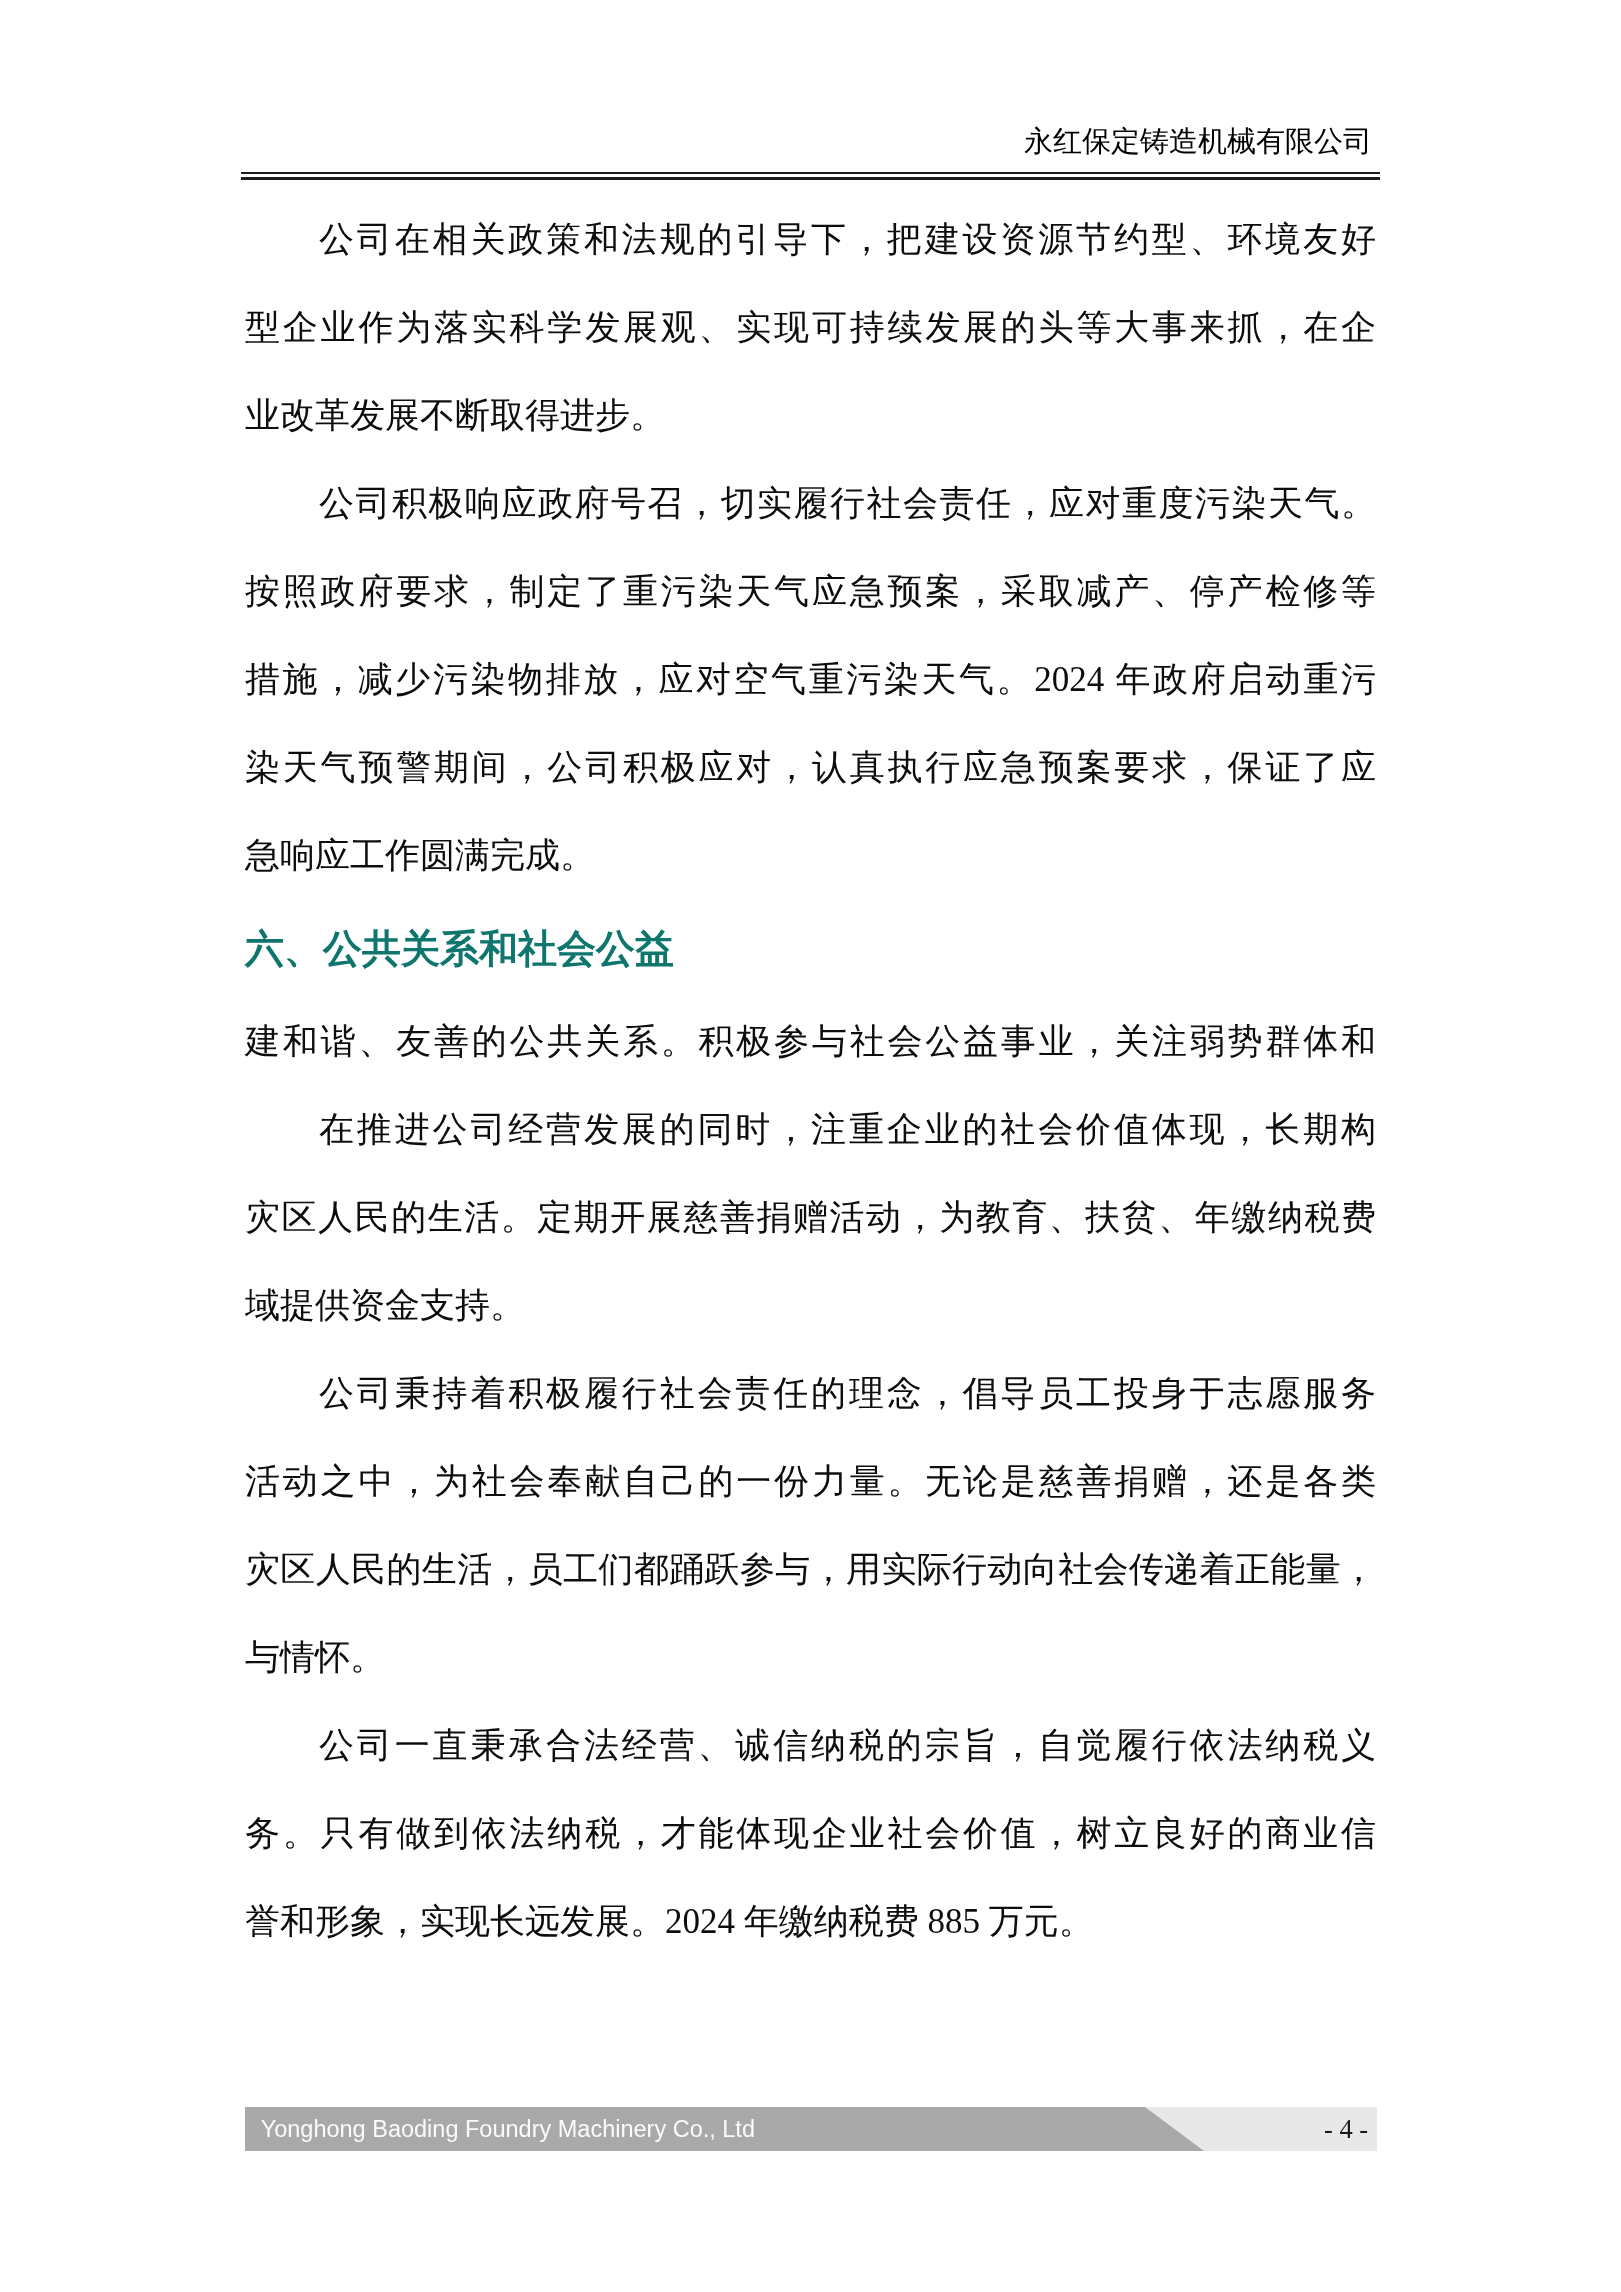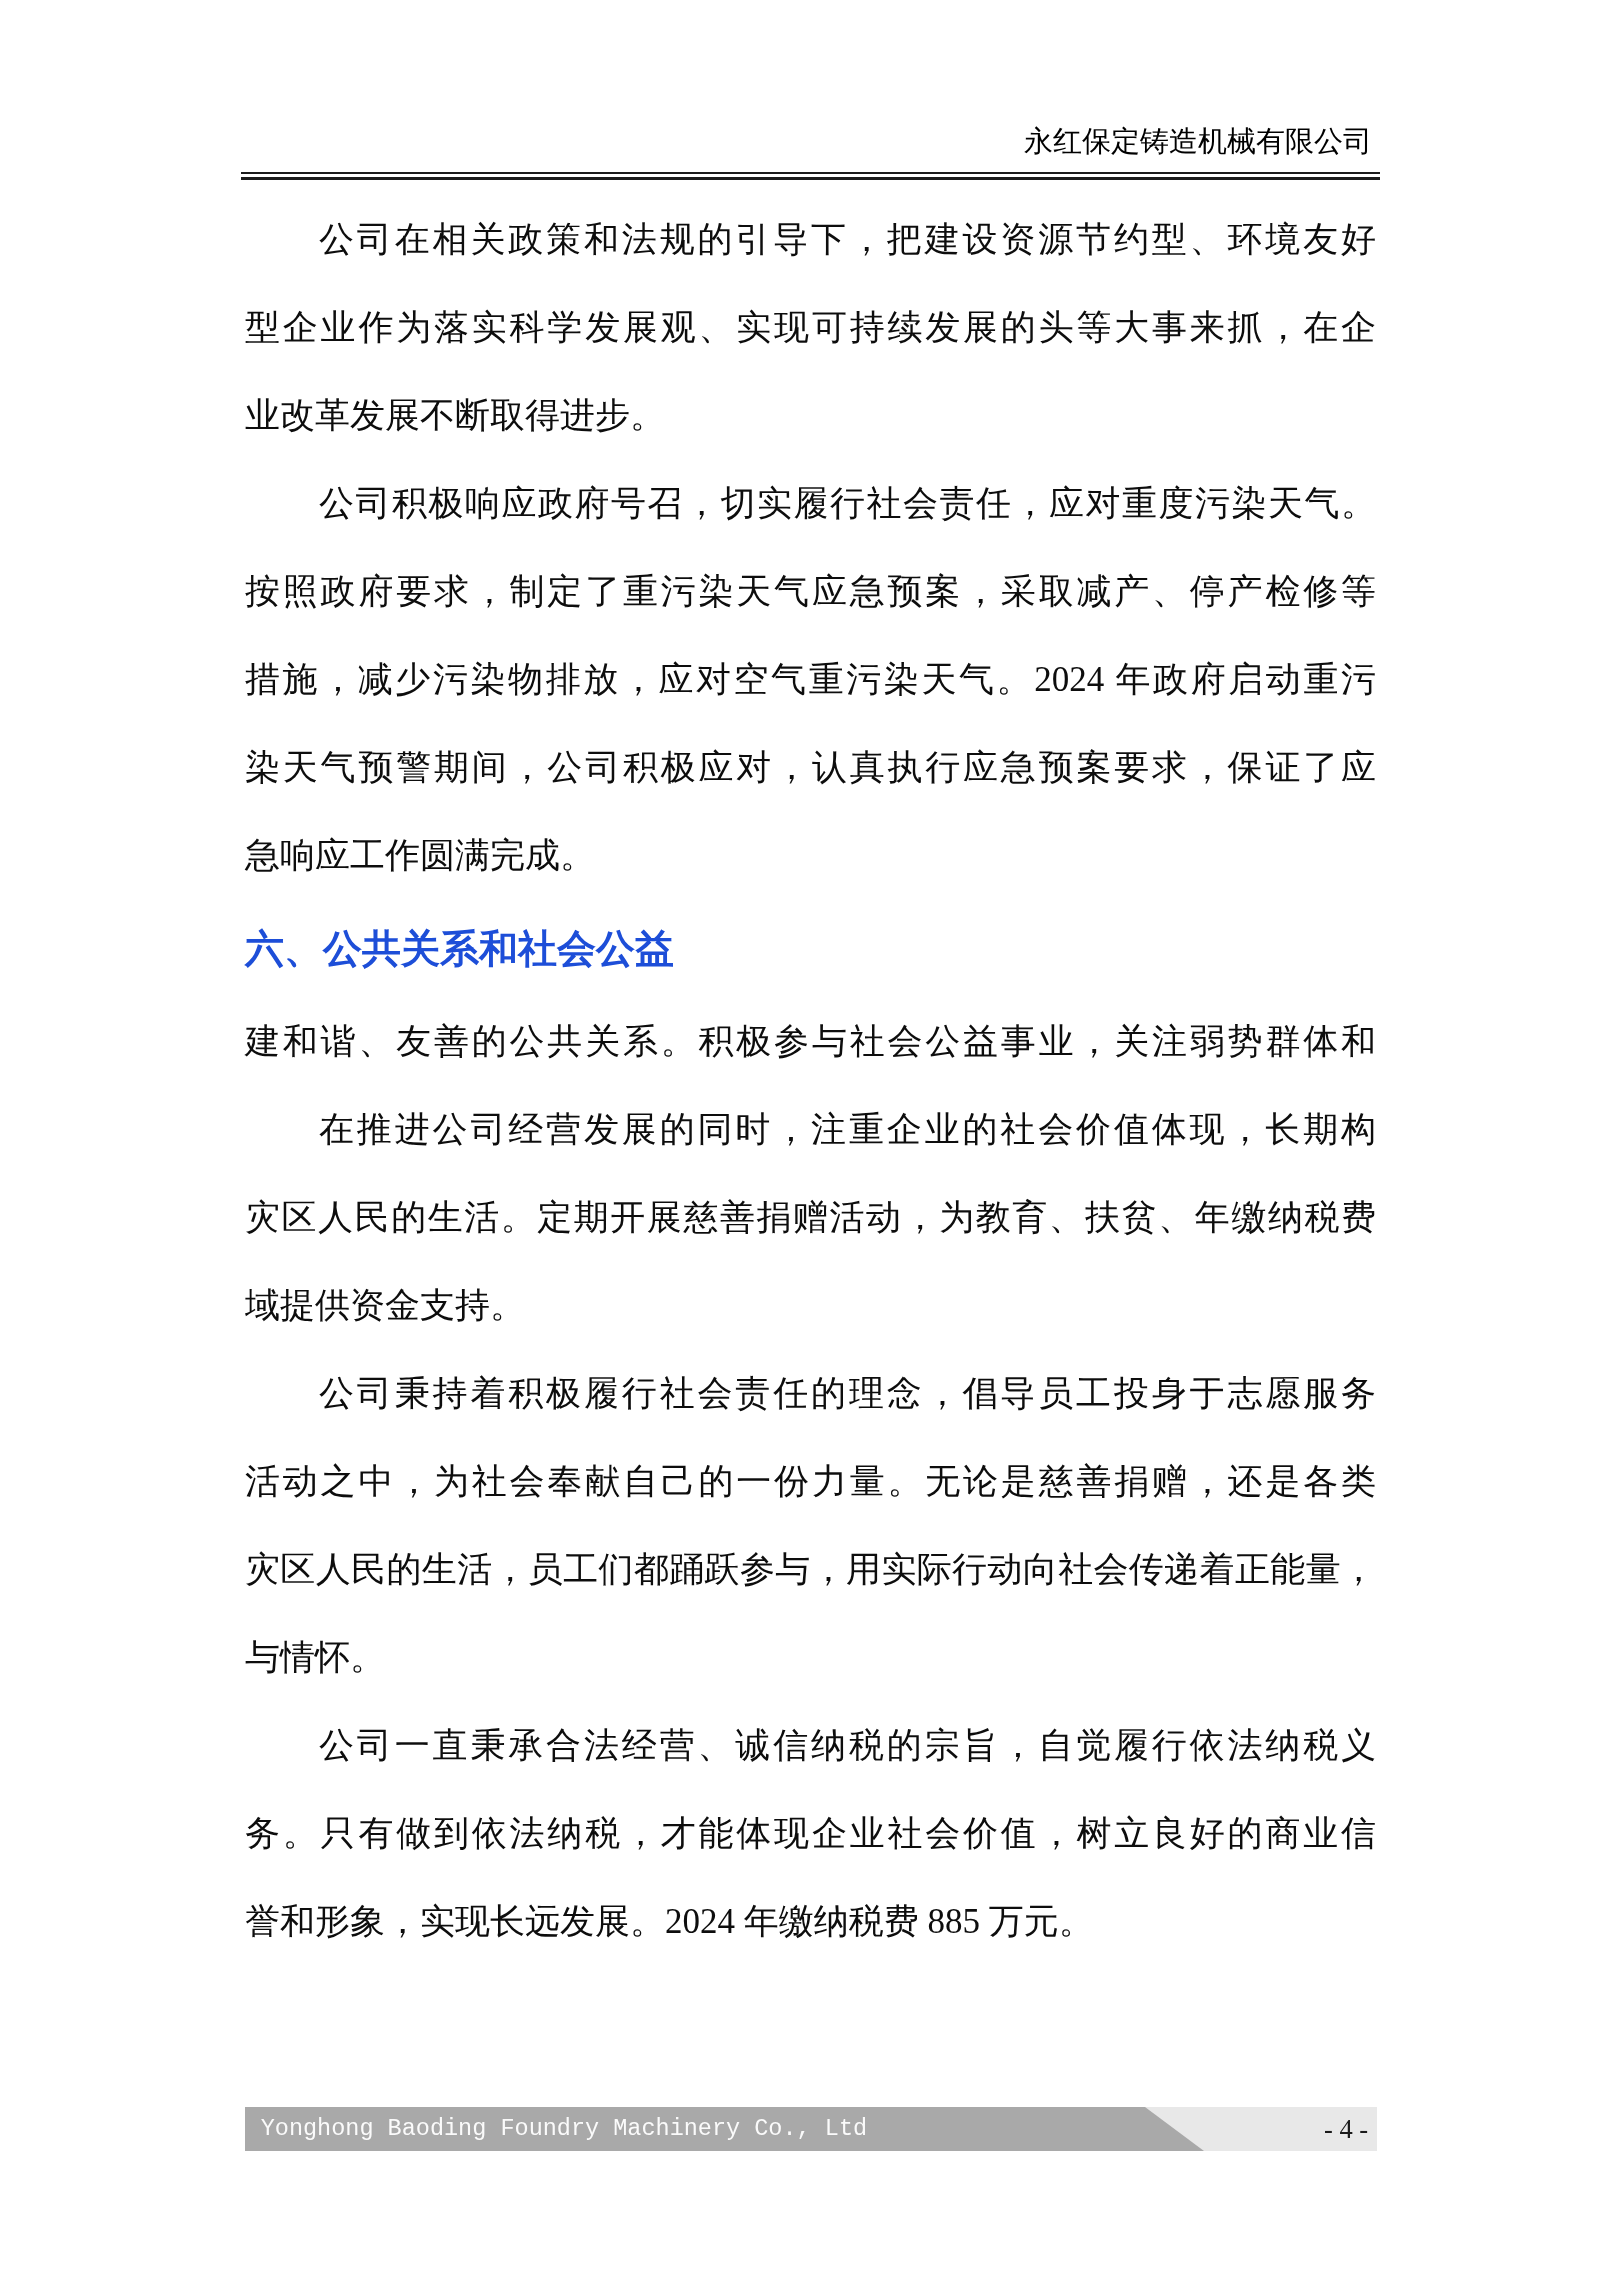--- a/index.html
+++ b/index.html
@@ -46,41 +46,41 @@
   }
   .line.last{
     text-align-last:left;
     white-space:normal;
   }
   .line.indent{text-indent:74px;}
   .heading{
     height:98px;line-height:98px;
     font-size:39px;font-weight:bold;
     font-family:"Liberation Sans","DejaVu Sans",sans-serif;
-    color:#1d4ed8;
+    color:#0f766e;
   }
   
   .footer-bar{
     position:absolute;
     left:245px;top:2107px;
     width:1132px;height:44px;
     background:#e8e8e8;
   }
   .footer-dark{
     position:absolute;
     left:0;top:0;bottom:0;
     width:959px;
     background:#a9a9a9;
     clip-path:polygon(0 0, 900px 0, 959px 100%, 0 100%);
   }
   .footer-company{
     position:absolute;
     left:15.7px;top:0;
     height:44px;line-height:44px;
-    font-family:Liberation Mono, monospace;
+    font-family:Liberation Sans, sans-serif;
     font-size:23.5px;font-weight:500;
     color:#fbfbfb;
     white-space:nowrap;
   }
   .footer-page{
     position:absolute;
     right:8.8px;top:0;
     height:44px;line-height:44px;
     font-family:"Liberation Serif","DejaVu Serif",serif;
     font-size:26.5px;

